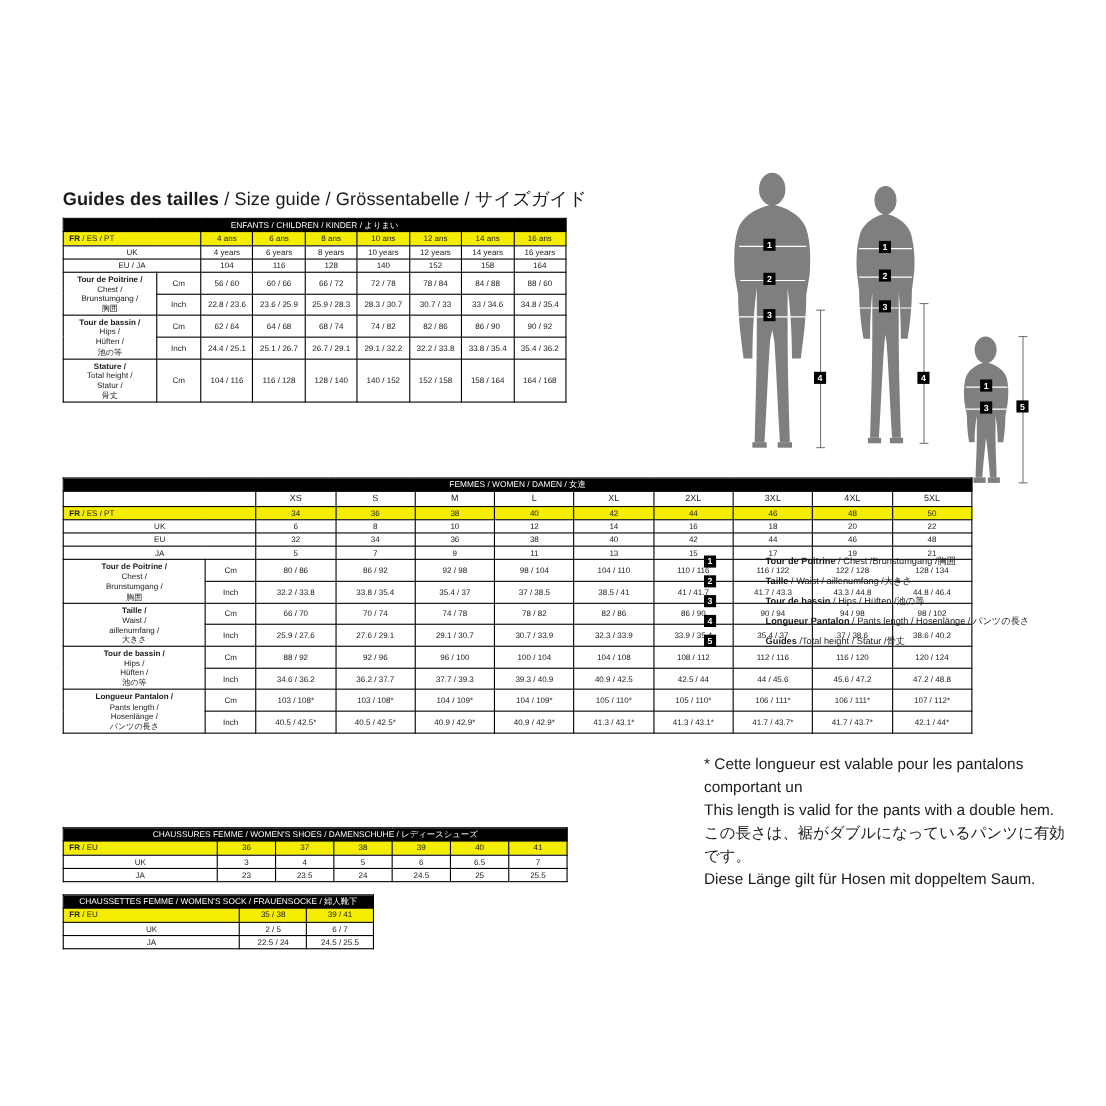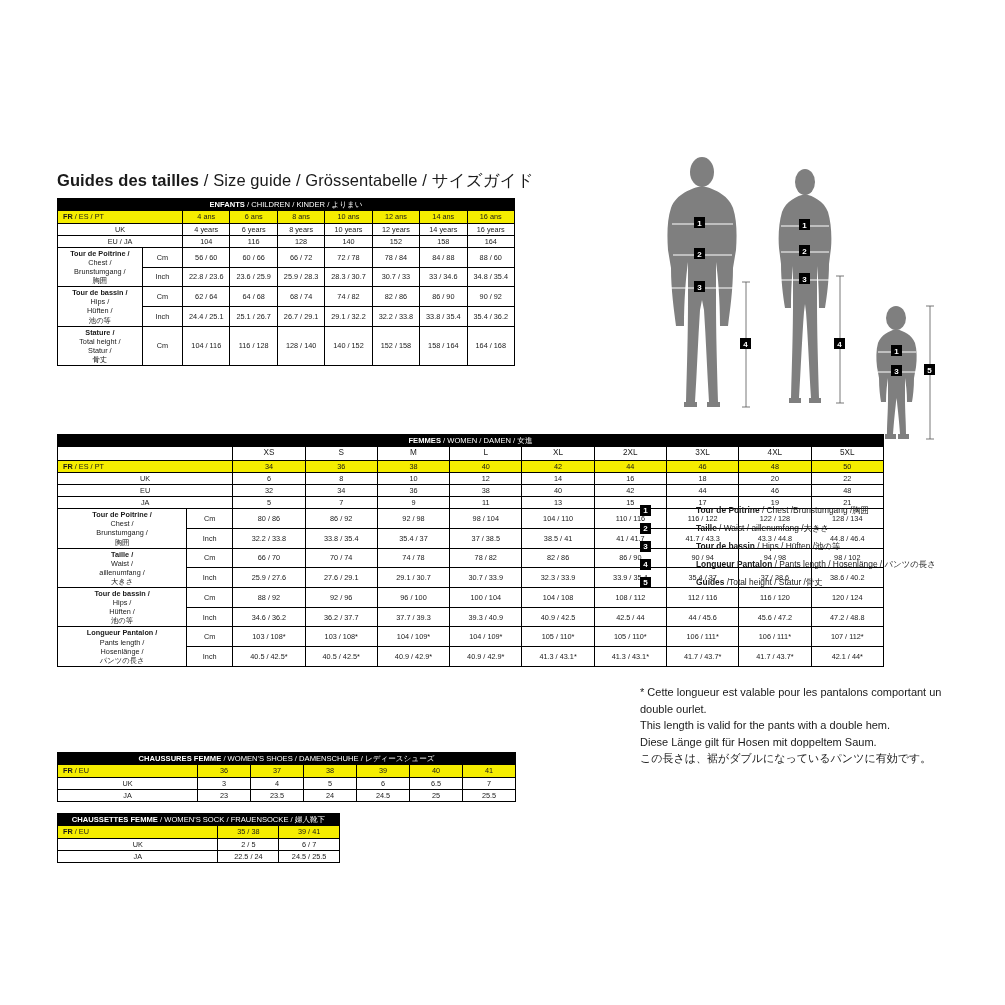--- a/index.html
+++ b/index.html
@@ -35,21 +35,21 @@
     font-weight:normal;
     text-align:center;
     line-height:1.25;
     white-space:nowrap;
   }
   .hdrband td {
     background:#000; color:#fff; text-align:left;
     font-size:7.6px; padding:3px 5px;
     border:1px solid #000;
   }
-  .hdrband b { font-weight:bold; }
+  .hdrband b { font-weight:normal; }
   .yellow td { background:#f5ed00; font-weight:bold; }
   .yellow td.lbl { text-align:left; padding-left:5px; font-weight:normal; }
   .yellow td.lbl b { font-weight:bold; }
   td.lbl {
     text-align:left; padding-left:5px; font-size:7.3px;
   }
   td.lbl b { font-weight:bold; }
   td.rowlabel {
     text-align:left; padding-left:5px;
     line-height:1.3;
@@ -90,21 +90,21 @@
     width:11px; height:11px; background:#000; color:#fff;
     font-size:8px; font-weight:bold;
     display:flex; align-items:center; justify-content:center;
     margin-right:6px; flex:0 0 11px;
   }
   .legend-txt b { font-weight:bold;margin-left:39px; }
   .legend-txt { line-height:1.25; }
 
   #footnote {
     position:absolute; left:640px; top:684px; width:340px;
-    font-size:11px; line-height:1.5;
+    font-size:14px; line-height:1.5;
   }
 </style>
 </head>
 <body>
 
 <div id="root">
 
   <div class="title">
     <b>Guides des tailles</b><span class="light"> / Size guide / Grössentabelle / サイズガイド</span>
   </div>
@@ -637,19 +637,18 @@
       <div class="legend-txt"><b>Longueur Pantalon</b><span> / Pants length / Hosenlänge / パンツの長さ</span></div>
     </div>
     <div class="legend-row">
       <div class="legend-num">5</div>
       <div class="legend-txt"><b>Guides</b><span> /Total height / Statur /骨丈</span></div>
     </div>
   </div>
 
   <div id="footnote">
     <div>* Cette longueur est valable pour les pantalons comportant un</div>
-    <div>double ourlet.</div>
     <div>This length is valid for the pants with a double hem.</div>
+    <div>この長さは、裾がダブルになっているパンツに有効です。</div>
     <div>Diese Länge gilt für Hosen mit doppeltem Saum.</div>
-    <div>この長さは、裾がダブルになっているパンツに有効です。</div>
   </div>
 
 </div>
 
 </body></html>

